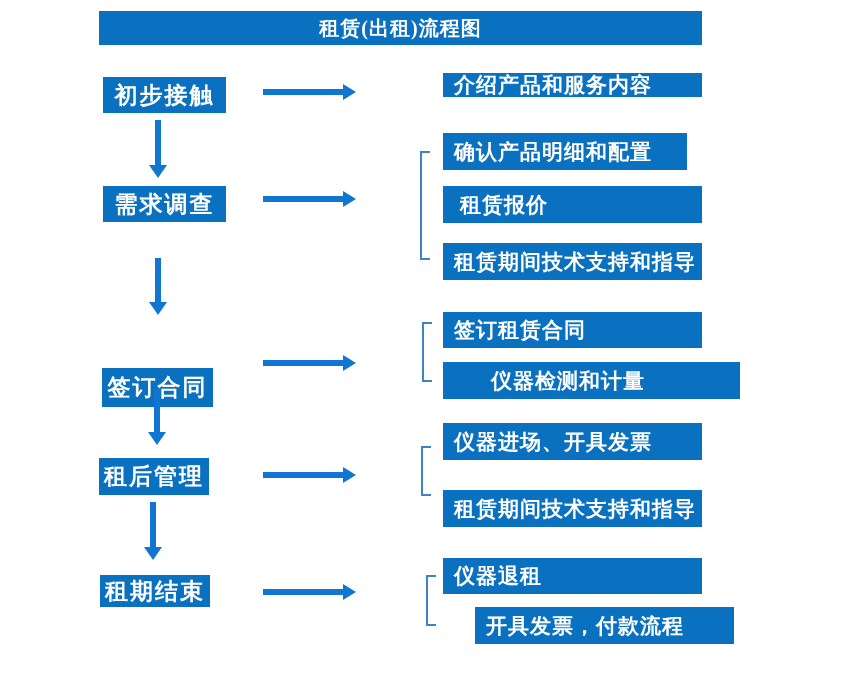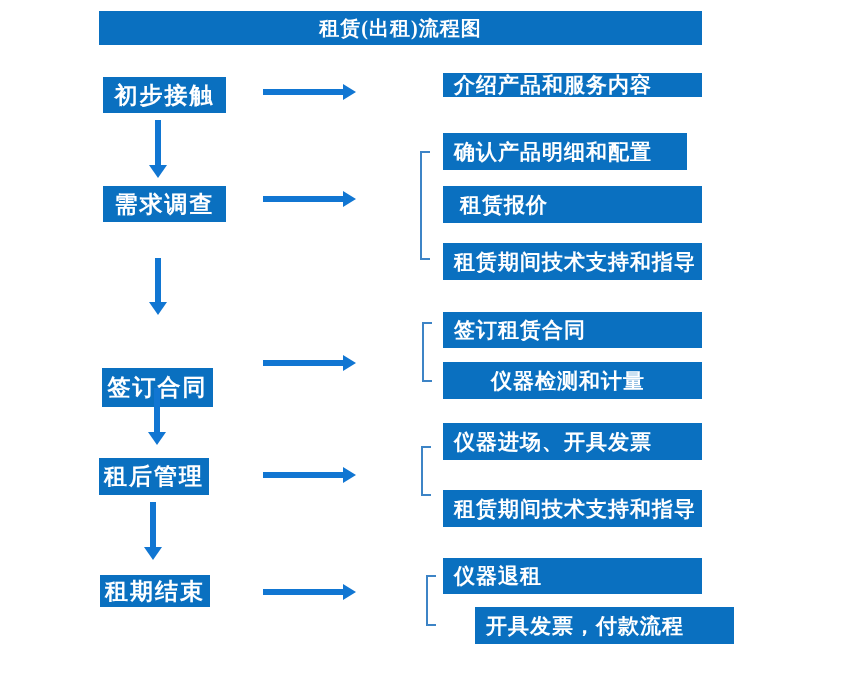--- a/index.html
+++ b/index.html
@@ -106,21 +106,21 @@
   <div class="bracket" style="left:421px;top:446px;height:50px;"></div>
   <div class="bracket" style="left:426px;top:575px;height:51px;"></div>
 
   <div class="box rbox" style="left:443px;top:73px;width:259px;height:24px;">介绍产品和服务内容</div>
 
   <div class="box rbox" style="left:443px;top:133px;width:244px;height:37px;">确认产品明细和配置</div>
   <div class="box rbox" style="left:443px;top:186px;width:259px;height:37px;padding-left:17px;">租赁报价</div>
   <div class="box rbox" style="left:443px;top:243px;width:259px;height:37px;">租赁期间技术支持和指导</div>
 
   <div class="box rbox" style="left:443px;top:312px;width:259px;height:36px;font-family:Liberation Mono, monospace;">签订租赁合同</div>
-  <div class="box rbox" style="left:443px;top:362px;width:259px;height:37px;padding-left:48px;">仪器检测和计量</div>
+  <div class="box rbox" style="left:443px;top:362px;width:297px;height:37px;padding-left:48px;">仪器检测和计量</div>
 
   <div class="box rbox" style="left:443px;top:423px;width:259px;height:37px;">仪器进场、开具发票</div>
   <div class="box rbox" style="left:443px;top:558px;width:259px;height:36px;">仪器退租</div>
 
   <div class="box rbox" style="left:443px;top:490px;width:259px;height:37px;">租赁期间技术支持和指导</div>
   <div class="box rbox" style="left:443px;top:607px;width:259px;height:37px;margin-left:32px;">开具发票，付款流程</div>
 
 </div>
 
 </body></html>

